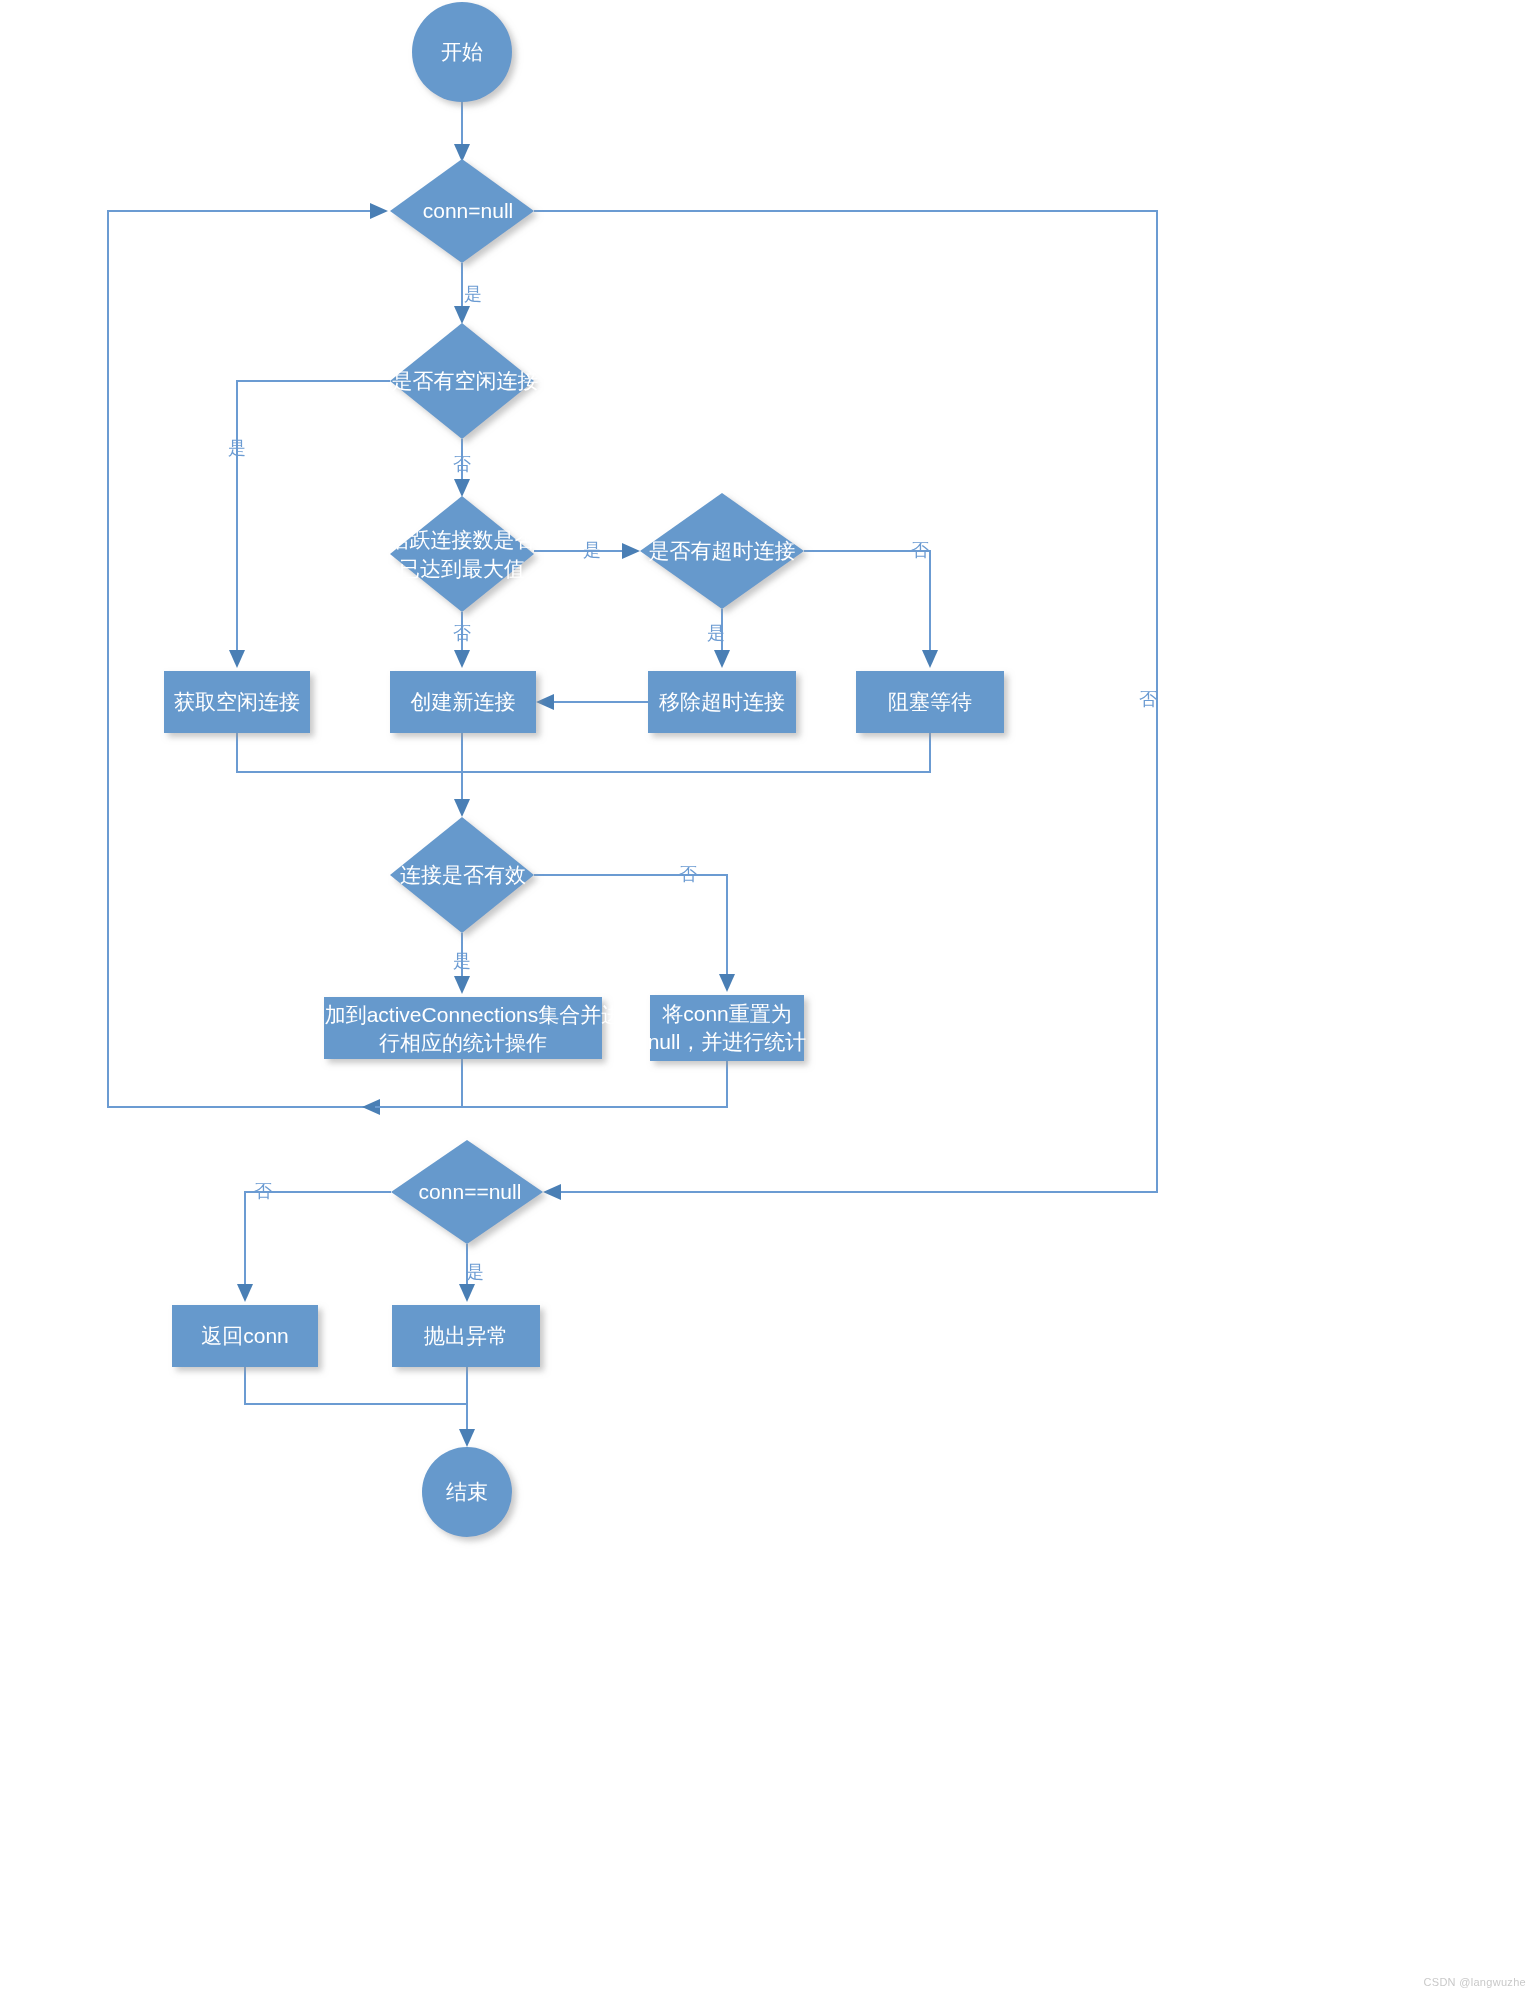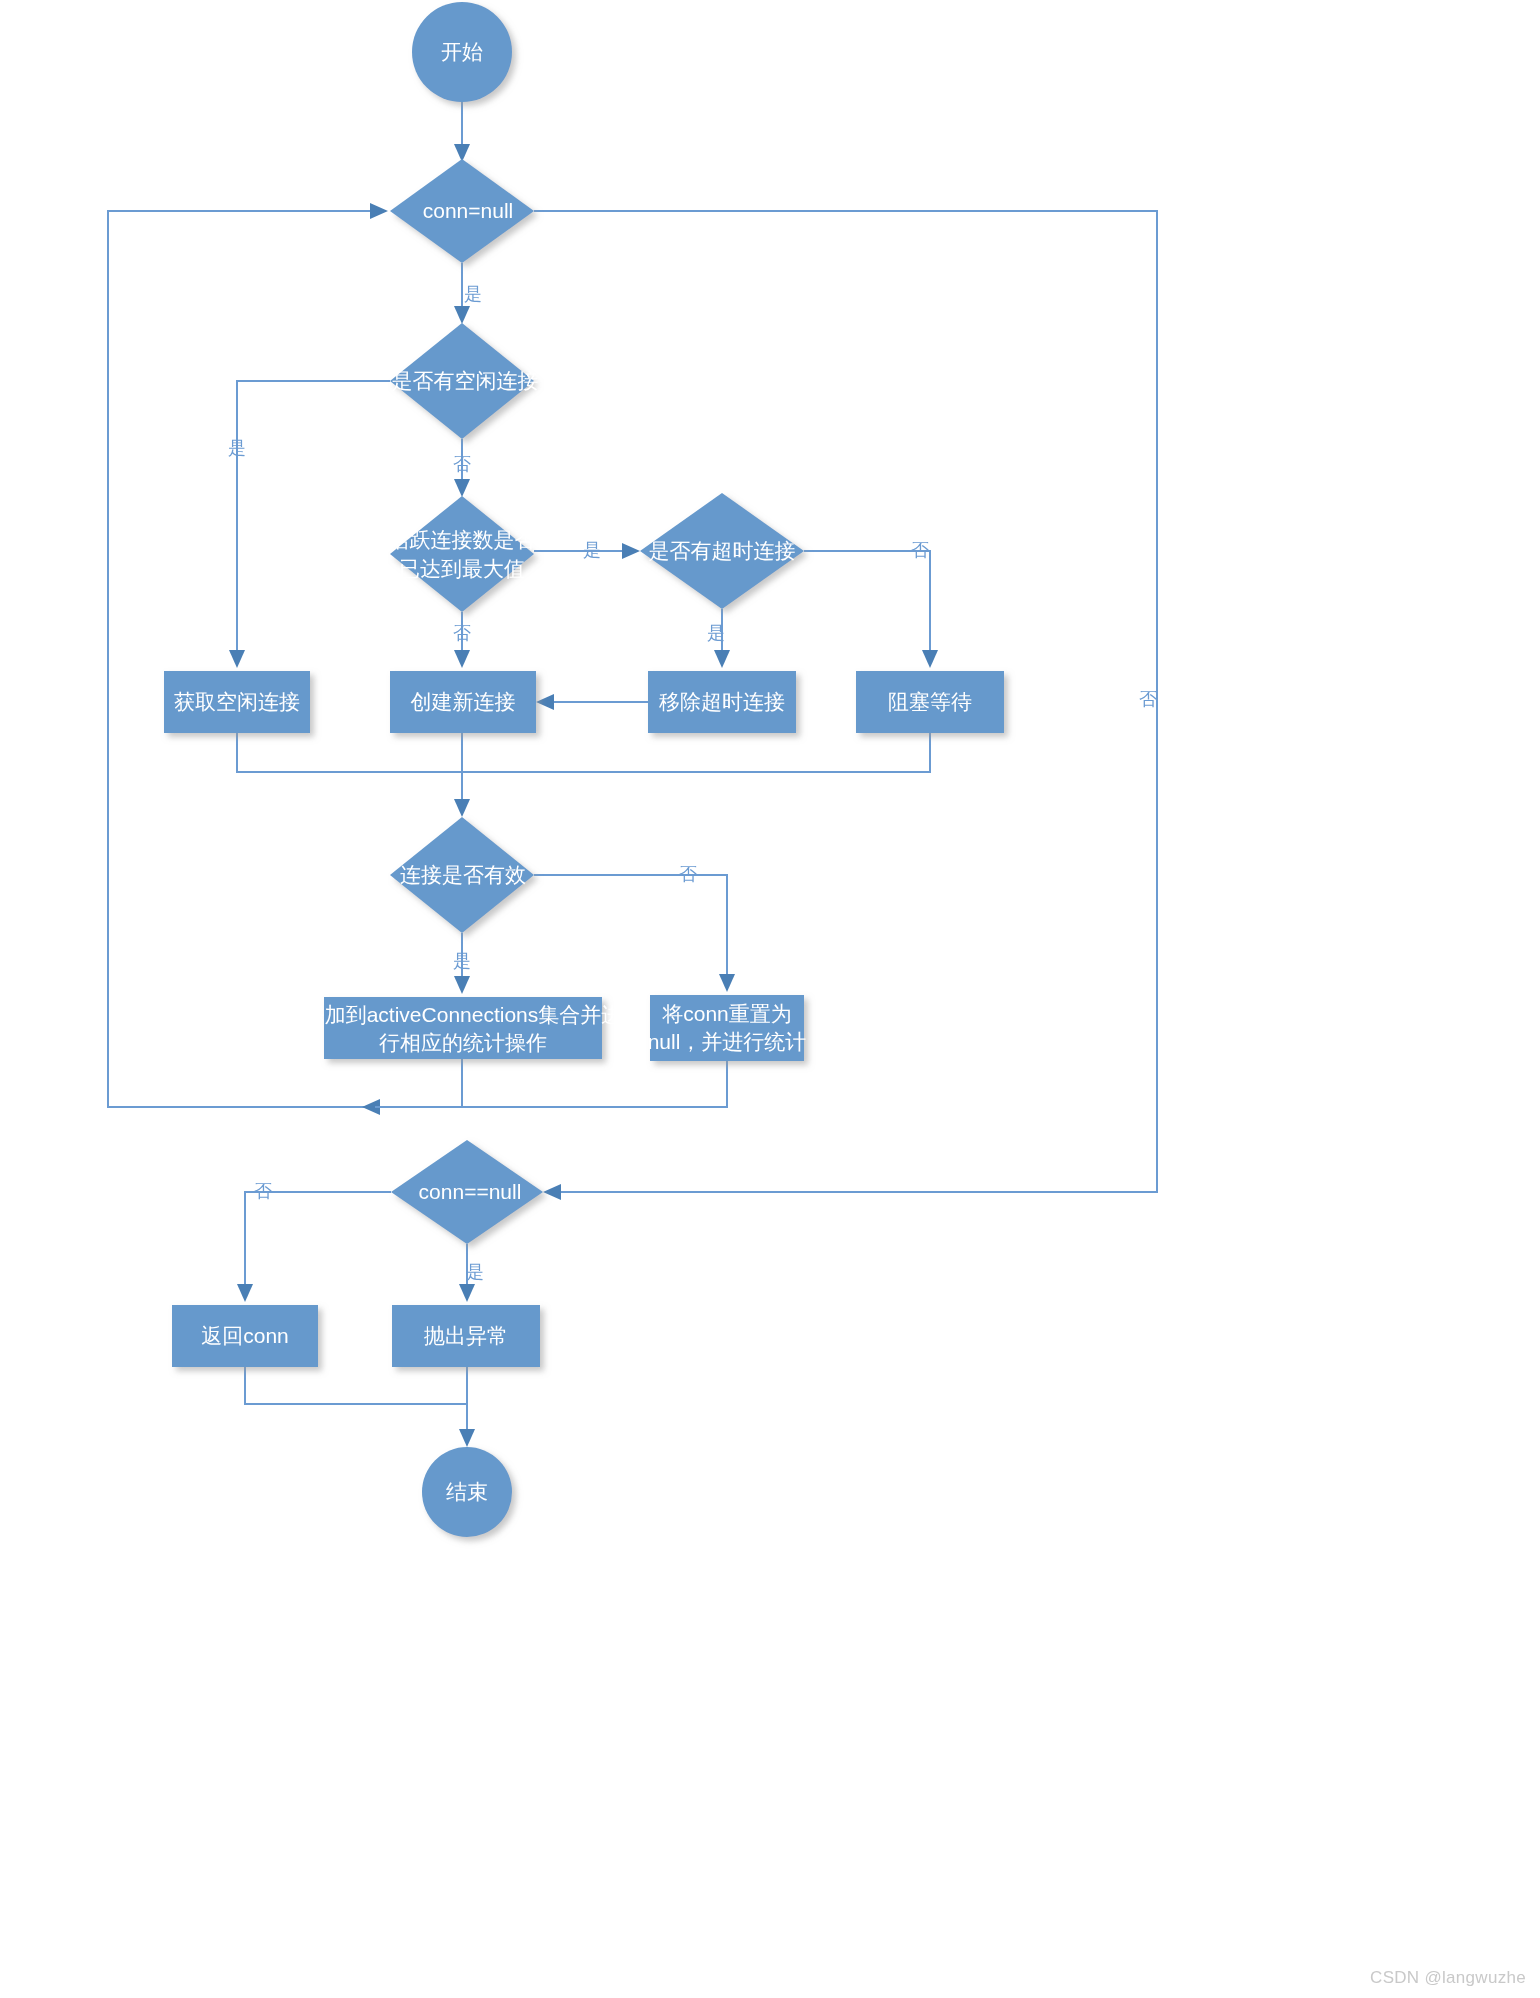--- a/index.html
+++ b/index.html
@@ -49,21 +49,21 @@
     font-family: "Liberation Sans", "DejaVu Sans", sans-serif;
     font-size: 18px;
     text-anchor: middle;
     dominant-baseline: middle;
   }
   .watermark {
     position: absolute;
     right: 14px;
     bottom: 10px;
     color: #c9c9c9;
-    font-size: 17px;
+    font-size: 11px;
     font-family: "Liberation Sans", "DejaVu Sans", sans-serif;
     letter-spacing: 0.3px;
     user-select: none;
   }
 </style>
 </head>
 <body>
 
 <div id="canvas">
 

